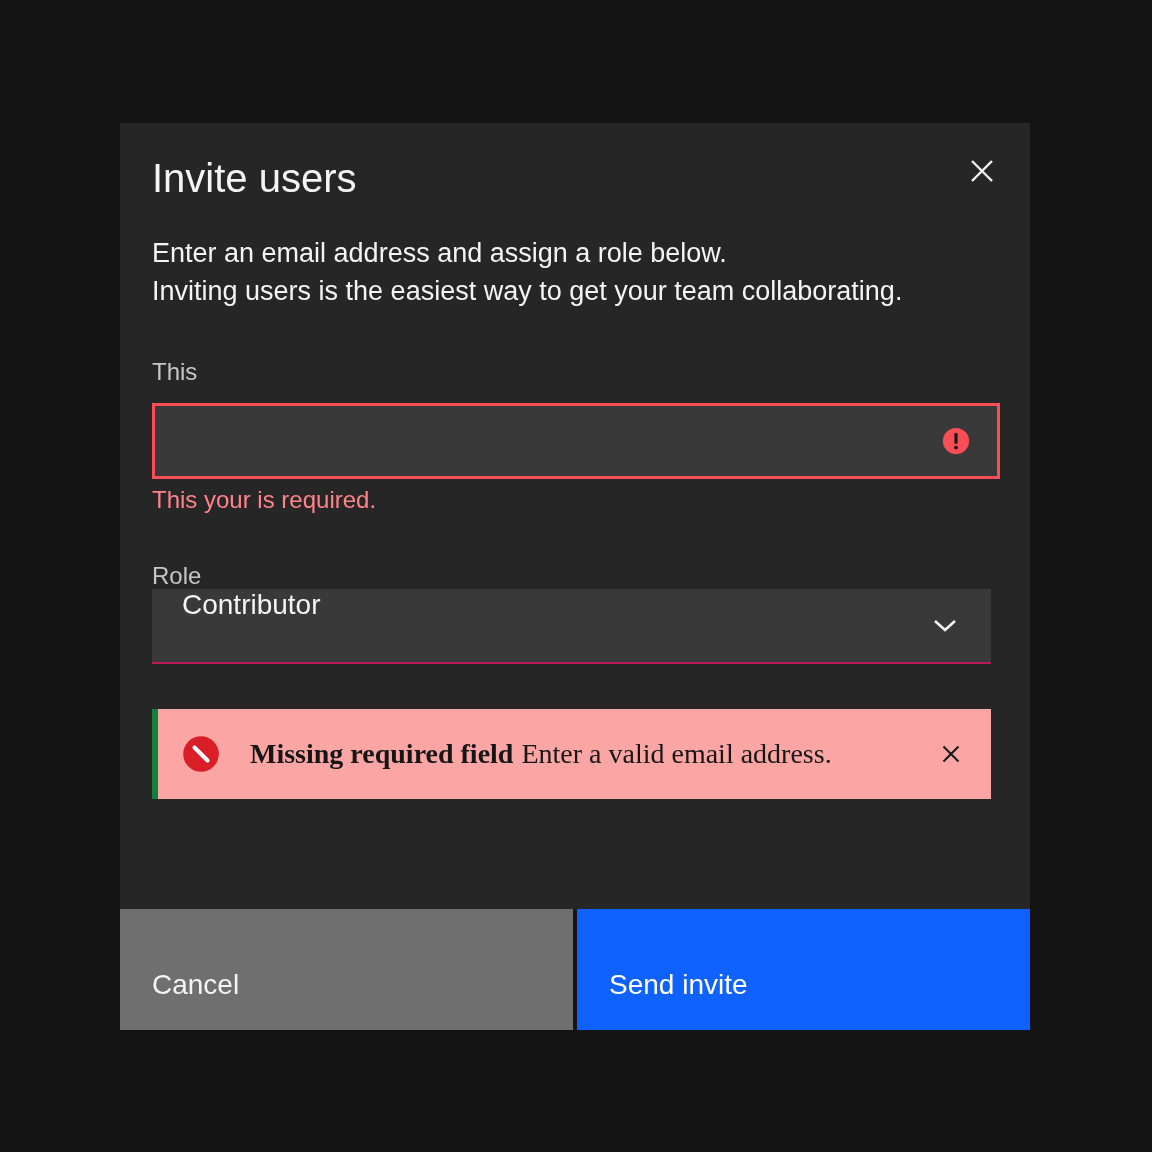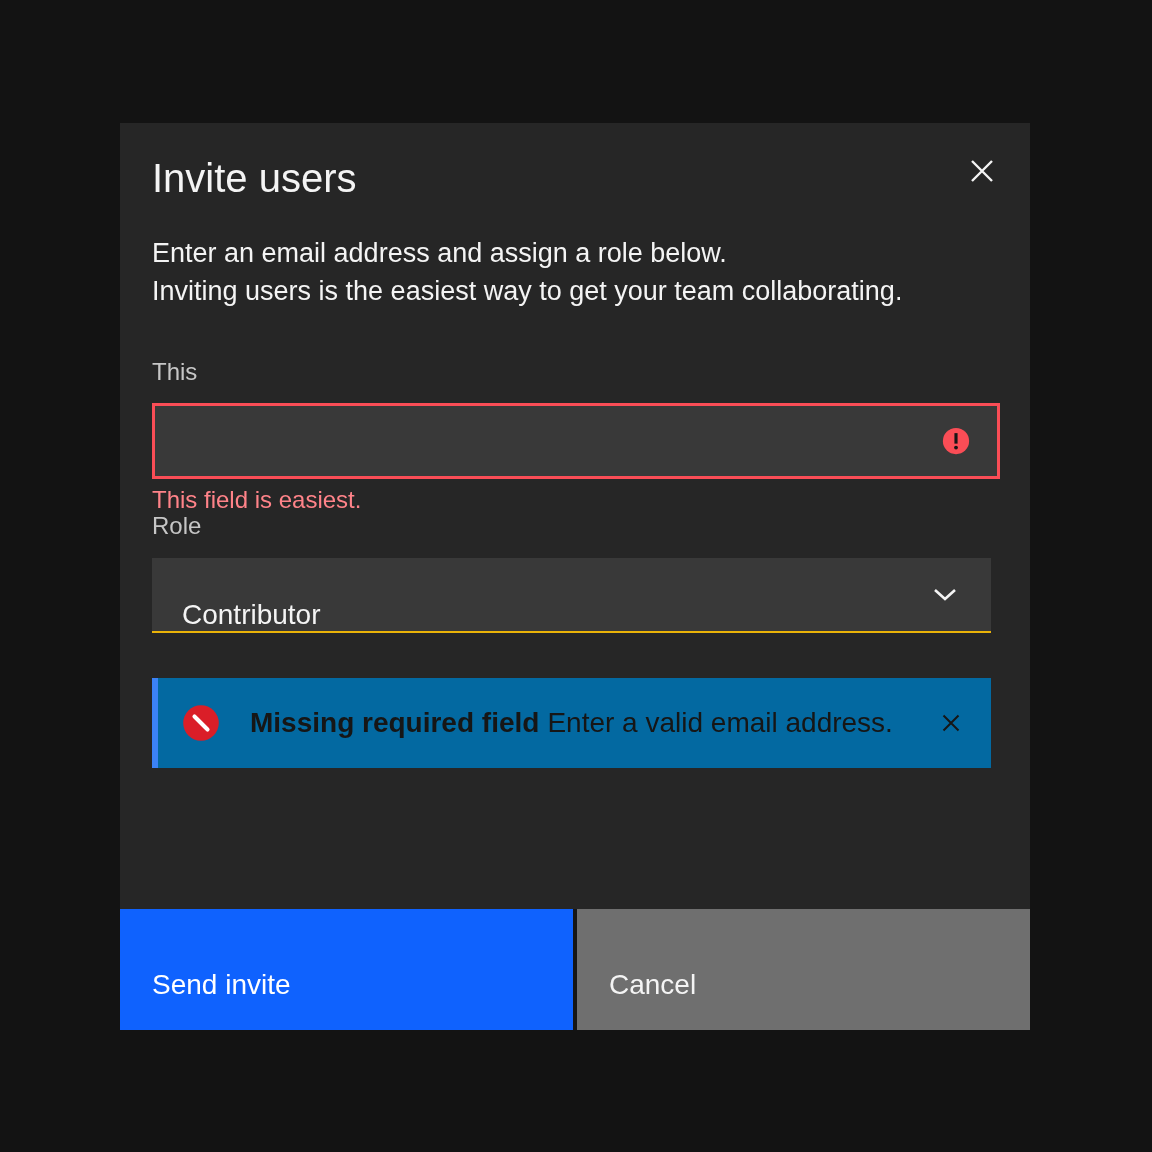--- a/index.html
+++ b/index.html
@@ -55,41 +55,41 @@
   }
   .input-error-icon {
     position: absolute; right: 30px; top: 50%;
     transform: translateY(-50%);
     width: 28px; height: 28px; pointer-events: none;
   }
   .error-msg {
     margin-top: 8px;
     font-size: 24px; line-height: 26px; color: #ff8389;
   }
-  .role-label { }
+  .role-label { margin-top: 50px; }
   .dropdown {
     position: relative;
-    margin-top: 19px;
     width: 100%; height: 75px;
     background: #393939;
     border: none;
-    border-bottom: 2px solid #eab308;
-    display: flex; align-items: flex-end;
+    border-bottom: 2px solid #be185d;
+    display: flex; align-items: flex-start;
     padding-left: 30px;
     cursor: pointer;
   }
   .dropdown-value { font-size: 28px; color: #f4f4f4; }
   .chevron { position: absolute; right: 34px; top: 50%; transform: translateY(-50%); }
   .notification {
     margin-top: 45px;
     width: 100%; height: 90px;
-    background: #0369a1;
-    border-left: 6px solid #3b82f6;
+    background: #fca5a5;
+    border-left: 6px solid #15803d;
     display: flex; align-items: center;
     padding: 0 16px 0 24px;
+    font-family: Liberation Serif, serif;
   }
   .notif-icon { flex: none; width: 38px; height: 38px; }
   .notif-text {
     margin-left: 30px;
     font-size: 28px; line-height: 34px; color: #161616;
     white-space: nowrap;
   }
   .notif-title { font-weight: 700; margin-right: 8px; }
   .notif-close {
     margin-left: auto;
@@ -138,21 +138,21 @@
 
     <label class="field-label email-label">This</label>
     <div class="input-wrap">
       <input class="text-input" type="text" value="" style="">
       <svg class="input-error-icon" viewBox="0 0 32 32">
         <circle cx="16" cy="16" r="15" fill="#fa4d56"></circle>
         <rect x="14.2" y="7" width="3.6" height="12" fill="#161616"></rect>
         <circle cx="16" cy="23.5" r="2.2" fill="#161616"></circle>
       </svg>
     </div>
-    <div class="error-msg">This field is easiest.</div>
+    <div class="error-msg">This your is required.</div>
 
     <label class="field-label role-label">Role</label>
     <div class="dropdown">
       <span class="dropdown-value">Contributor</span>
       <svg class="chevron" width="24" height="14" viewBox="0 0 24 14">
         <path d="M2 2 L12 11 L22 2" stroke="#f4f4f4" stroke-width="2.6" fill="none"></path>
       </svg>
     </div>
 
     <div class="notification">
@@ -166,17 +166,17 @@
       <button class="notif-close" aria-label="Close notification">
         <svg width="18" height="18" viewBox="0 0 18 18">
           <path d="M1.5 1.5 L16.5 16.5 M16.5 1.5 L1.5 16.5" stroke="#161616" stroke-width="2" fill="none"></path>
         </svg>
       </button>
     </div>
 
   </div>
 
   <div class="modal-footer">
+    <button class="btn btn-secondary">Cancel</button>
     <button class="btn btn-primary">Send invite</button>
-    <button class="btn btn-secondary">Cancel</button>
   </div>
 
 </div>
 
 </body></html>

